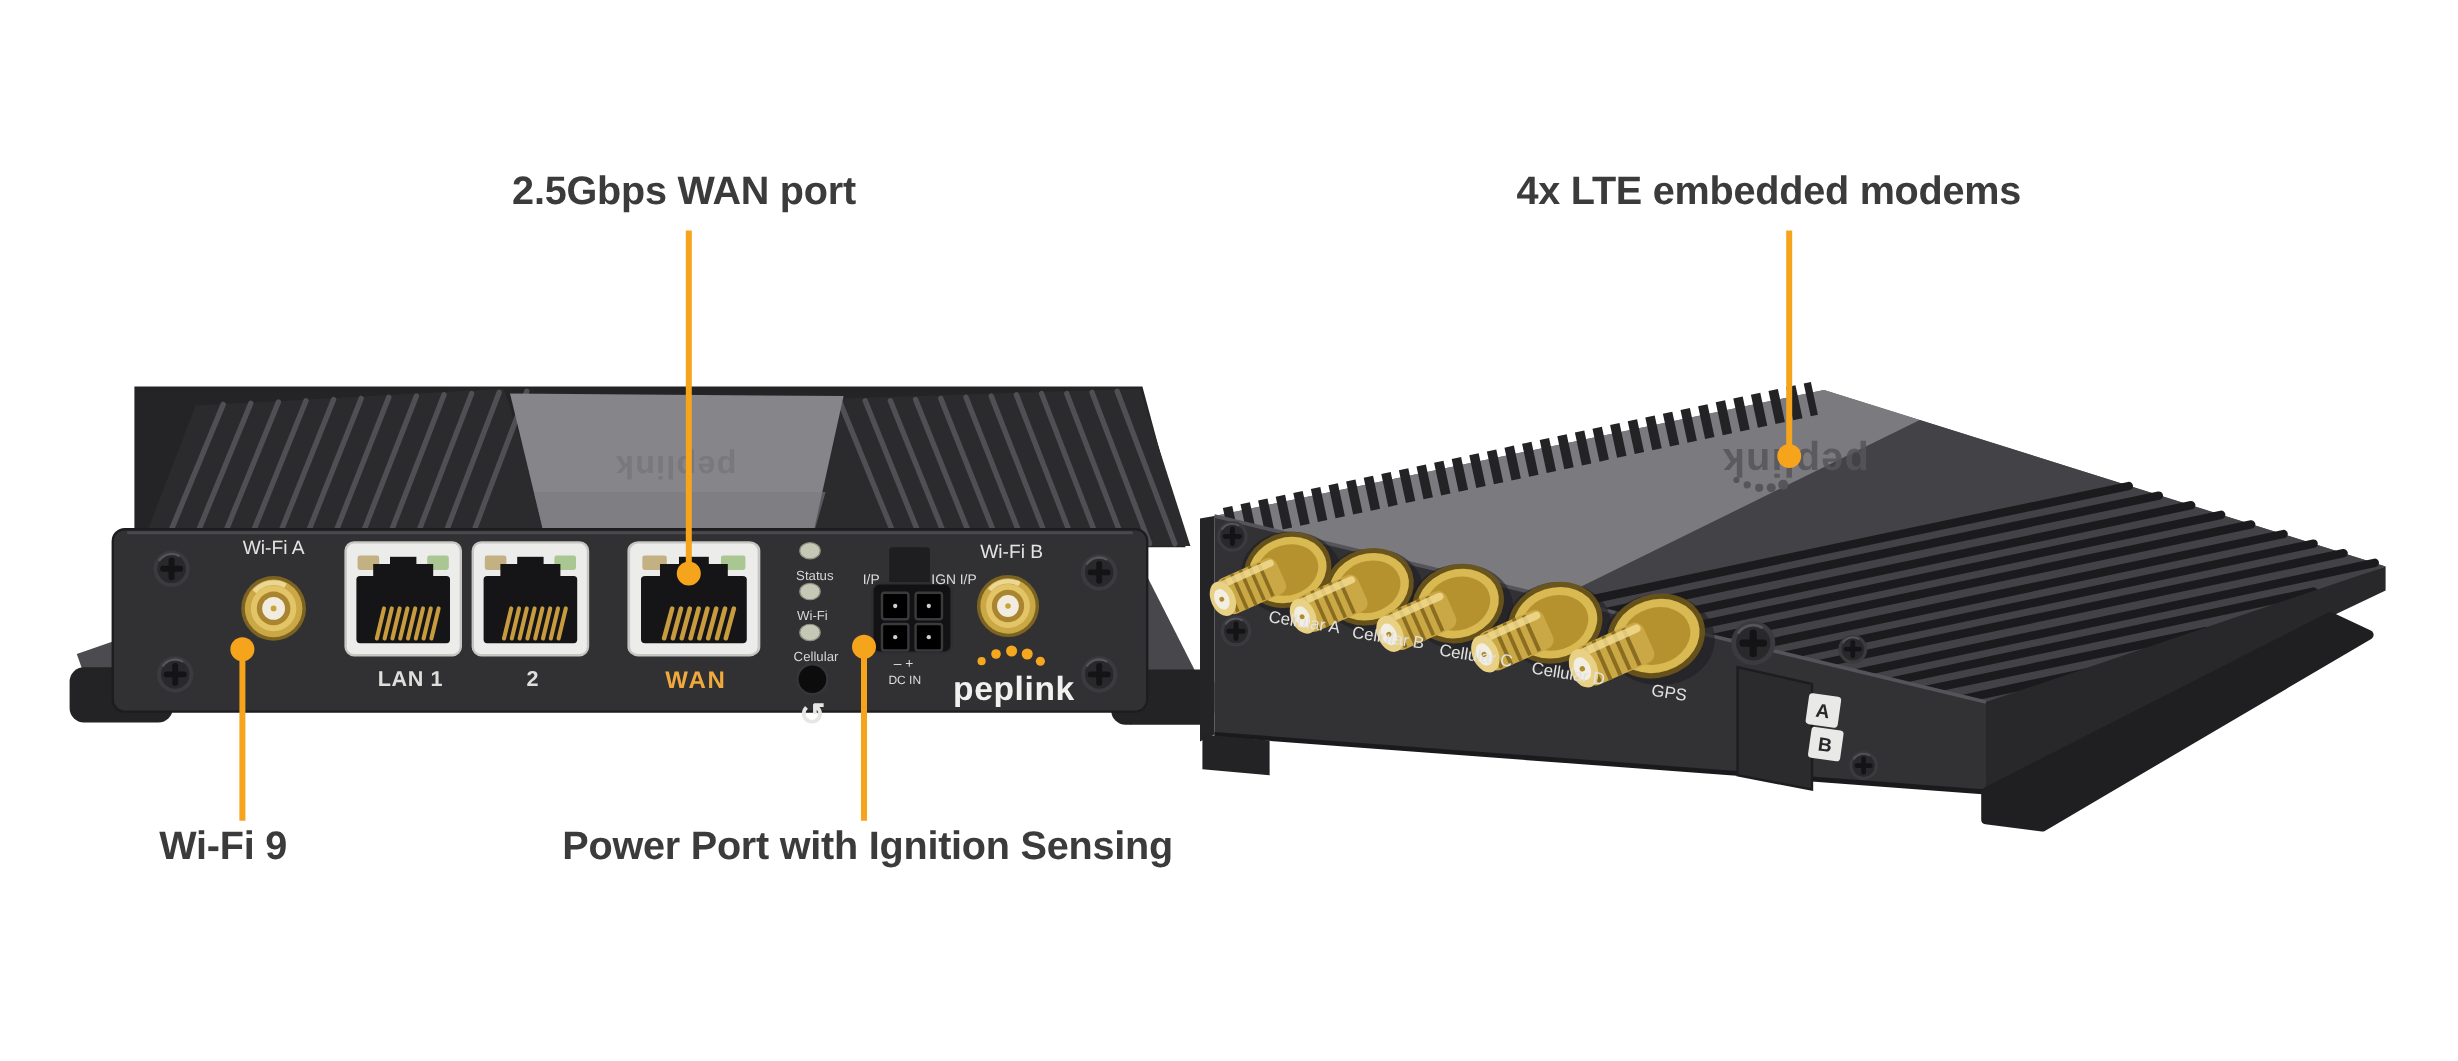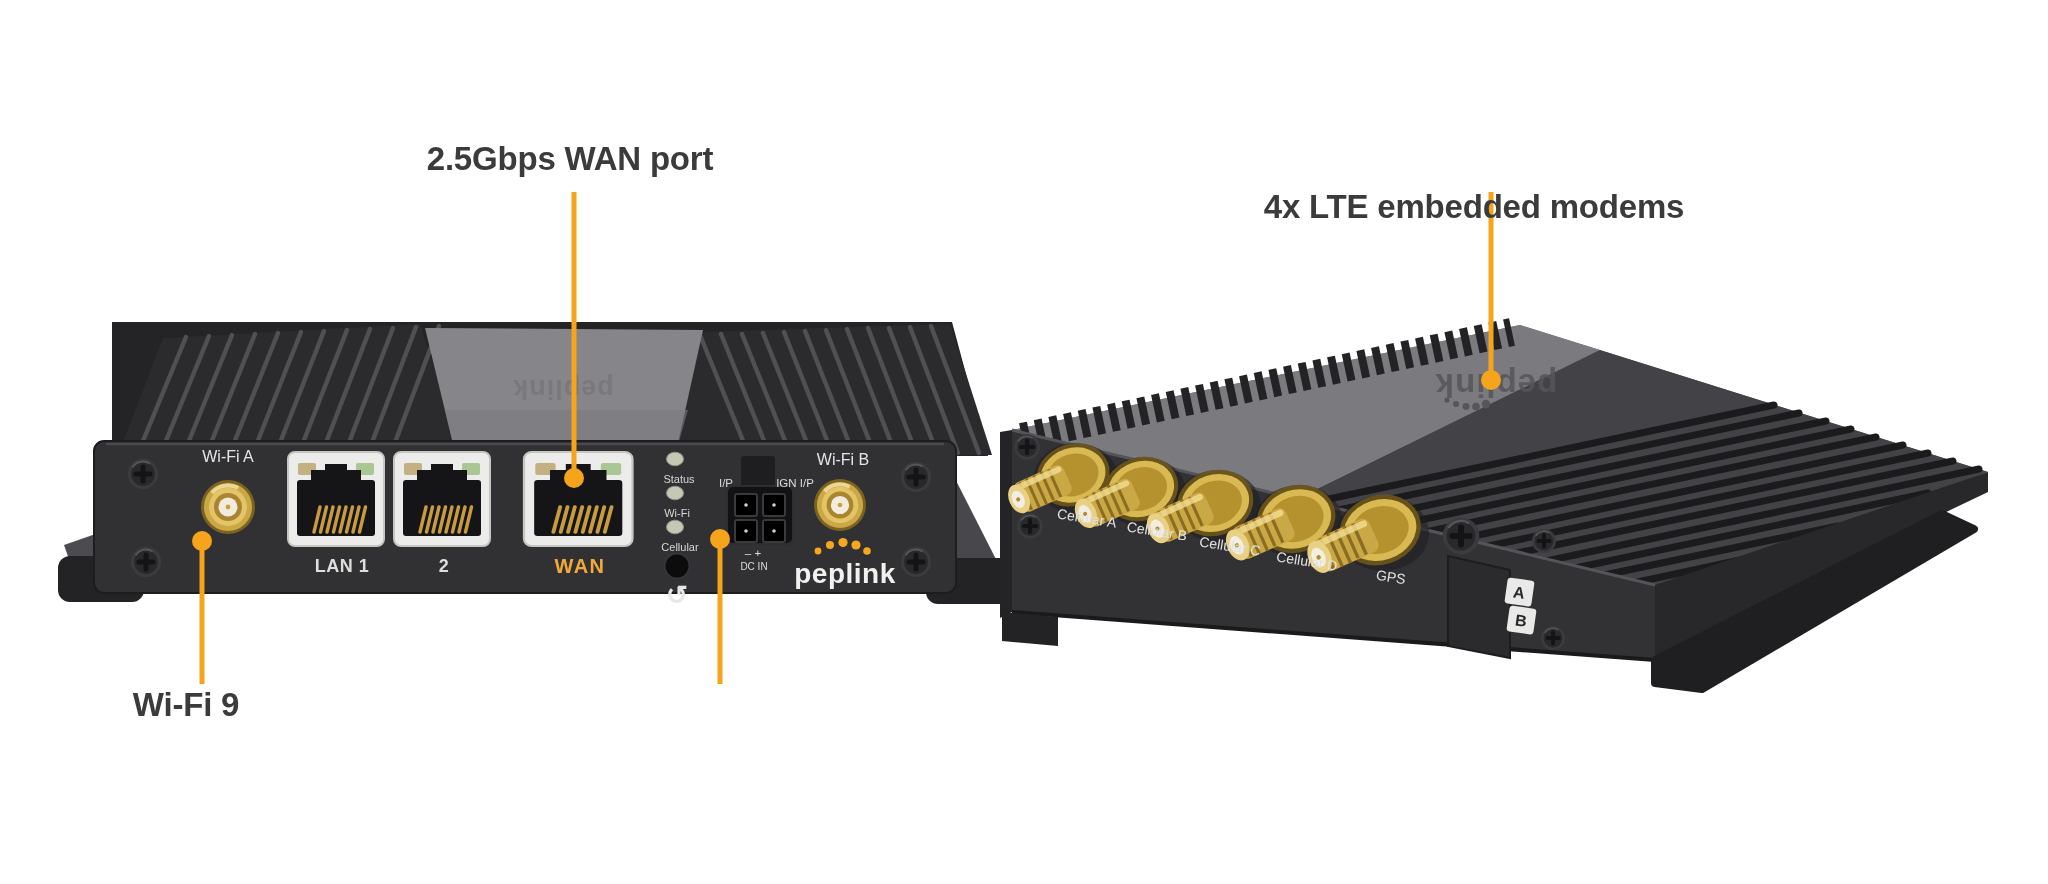--- a/index.html
+++ b/index.html
@@ -282,15 +282,16 @@
       <line x1="202" y1="549" x2="202" y2="684" stroke-width="5"></line>
     </g>
     <g>
       <circle cx="720" cy="539" r="10" stroke="none"></circle>
       <line x1="720" y1="547" x2="720" y2="684" stroke-width="5"></line>
     </g>
   </g>
 </svg>
 
   <div class="callout-label" style="left:570px;top:140px;">2.5Gbps WAN port</div>
-  <div class="callout-label" style="left:1474px;top:140px;margin-top:48px;">4x LTE embedded modems</div>
+  <div class="callout-label" style="left:1474px;top:140px;">4x LTE embedded modems</div>
   <div class="callout-label" style="left:186px;top:686px;">Wi-Fi 9</div>
+  <div class="callout-label" style="left:723px;top:686px;">Power Port with Ignition Sensing</div>
 </div>
 
 </body></html>

